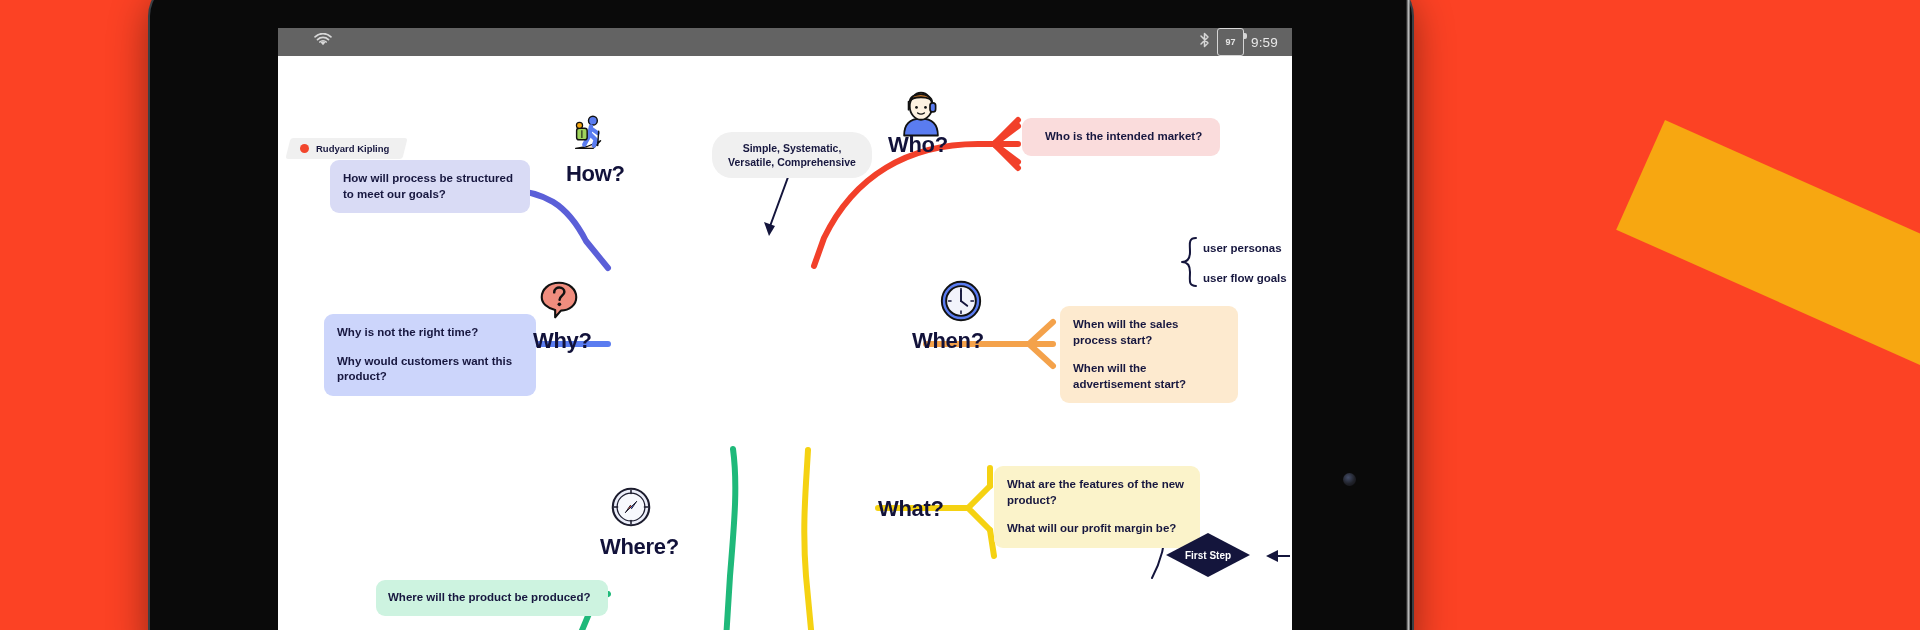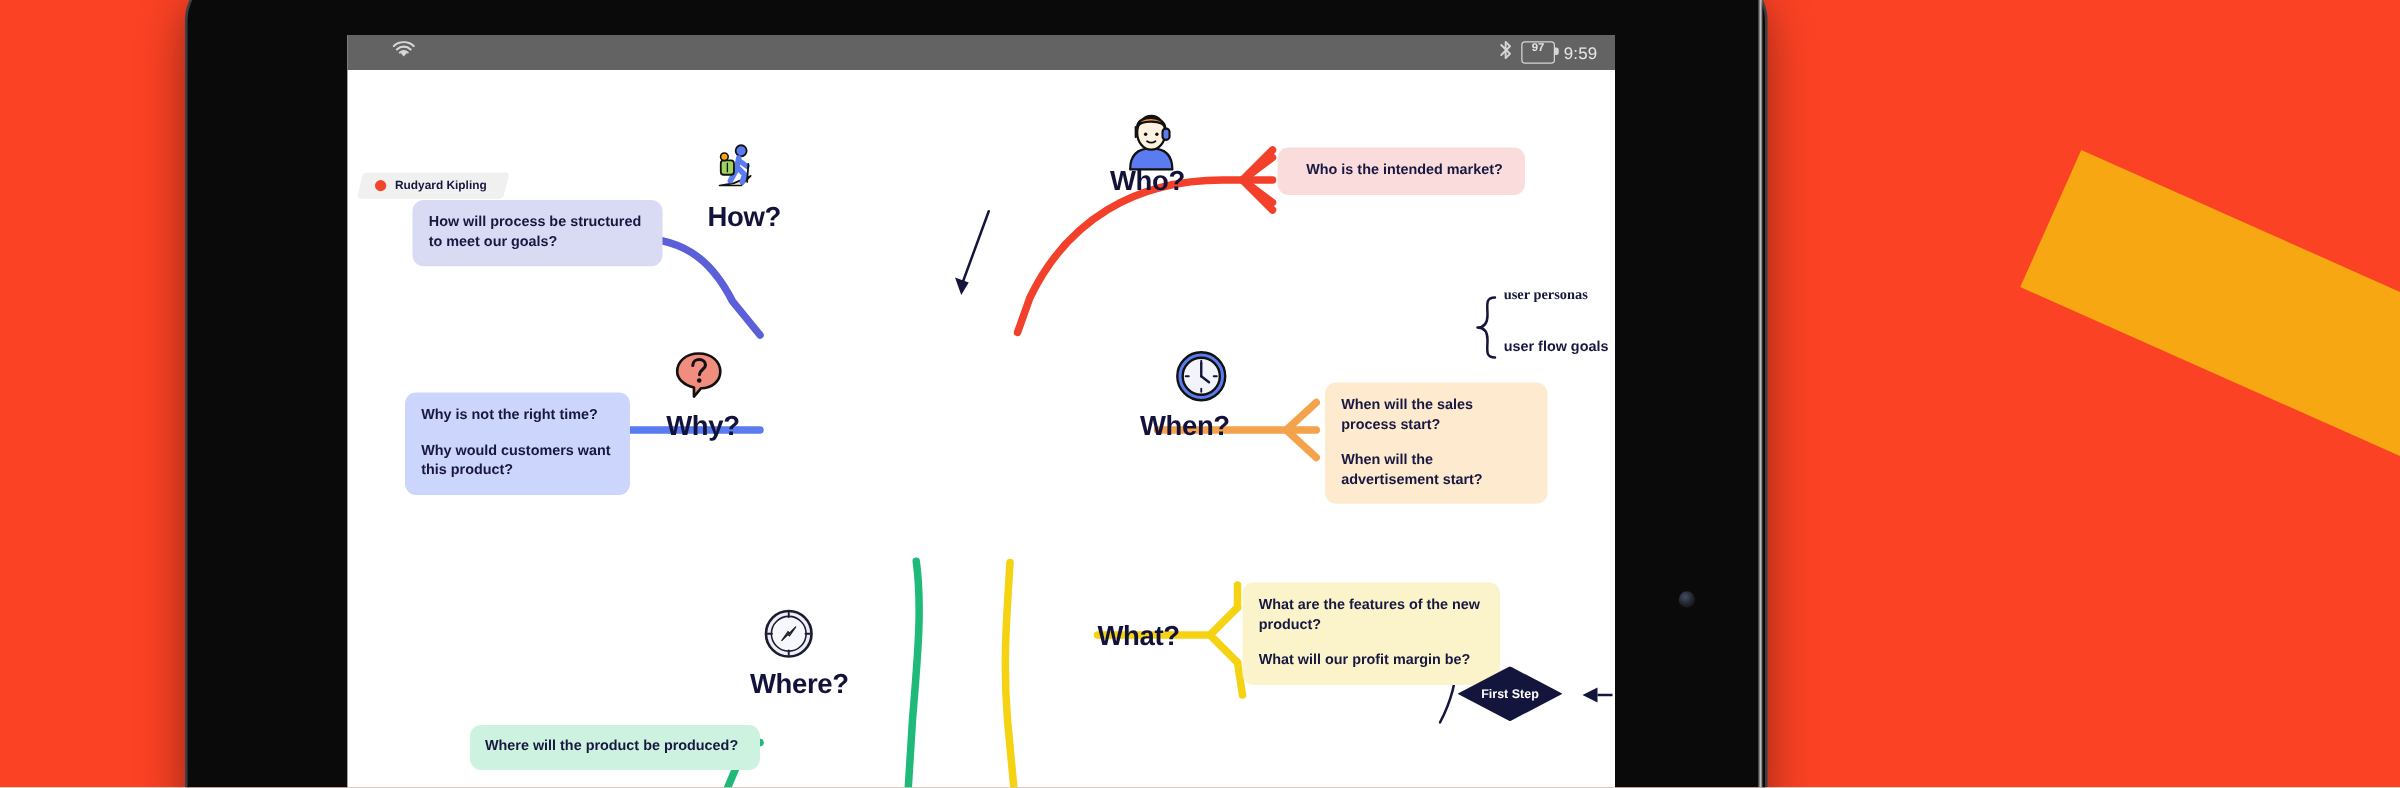--- a/index.html
+++ b/index.html
@@ -93,24 +93,24 @@
     gap: 7px;
   }
   .sb-time {
     font-size: 13.5px;
     letter-spacing: .2px;
     color: #e9e9e9;
     font-family: "Liberation Sans", sans-serif;
   }
   .battery {
     position: relative;
-    width: 27px; height: 18px;
+    width: 27px; height: 28px;
     border: 1.6px solid #d6d6d6;
     border-radius: 3px;
-    display: flex; justify-content: center;
+    display: flex; align-items: center; justify-content: center;
   }
   .battery::after {
     content: "";
     position: absolute;
     right: -4px; top: 4px;
     width: 2.5px; height: 6px;
     background: #d6d6d6;
     border-radius: 0 2px 2px 0;
   }
   .battery span { font-size: 9px; font-weight: bold; color: #e6e6e6; line-height: 1; }
@@ -300,20 +300,21 @@
           <path d="M1000 500 L1012 500" stroke="#14153c" stroke-width="2" fill="none"></path>
 
           <path d="M918 182 C910 182 912 188 912 196 C912 204 908 206 904 206 C908 206 912 208 912 216 C912 224 910 230 918 230" stroke="#14153c" stroke-width="2" fill="none" stroke-linecap="round" stroke-linejoin="round"></path>
         </svg>
 
         <div id="kipling">
           <span class="dot"></span>
           <span class="txt">Rudyard Kipling</span>
         </div>
 
+        <div id="tagline">Simple,  Systematic, Versatile, Comprehensive</div>
 
         <div class="bubble b-purple" style="left:52px; top:92px; width:200px;margin-top:12px;">
           <p>How will process be structured to meet our goals?</p>
         </div>
         <div class="qicon" style="left:290px; top:56px;">
           <svg viewBox="0 0 48 48" width="46" height="46">
             <path d="M8 38 L26 38 L34 30 L20 36 Z" fill="#fbe3c9" stroke="#111" stroke-width="1.4" stroke-linejoin="round"></path>
             <circle cx="26" cy="9" r="4.6" fill="#5a7cf0" stroke="#111" stroke-width="1.5"></circle>
             <path d="M24 15 L22 25 L17 34" stroke="#5a7cf0" stroke-width="4.6" fill="none" stroke-linecap="round"></path>
             <path d="M23 23 L29 29 L27 35" stroke="#5a7cf0" stroke-width="4.6" fill="none" stroke-linecap="round"></path>
@@ -337,25 +338,25 @@
             <circle cx="28" cy="19" r="1.2" fill="#111"></circle>
             <path d="M21 24 Q24 26 27 24" stroke="#111" stroke-width="1.3" fill="none" stroke-linecap="round"></path>
           </svg>
         </div>
         <div class="qlabel" style="left:610px; top:76px;">Who?</div>
         <div class="bubble b-red" style="left:744px; top:62px; width:198px;padding-left:23px;">
           <p>Who is the intended market?</p>
         </div>
 
         <div id="brace-block">
-          <div class="bl" style="top:0;font-family:Liberation Serif, serif;">user personas</div>
+          <div class="bl" style="top:12px;">user personas</div>
           <div class="bl" style="top:42px;">user flow goals</div>
         </div>
 
-        <div class="bubble b-blue" style="left:46px; top:258px; width:180px;">
+        <div class="bubble b-blue" style="left:46px; top:258px; width:212px;">
           <p> Why is not the right time?</p>
           <p>Why would customers want this product?</p>
         </div>
         <div class="qicon" style="left:258px; top:222px;">
           <svg viewBox="0 0 48 48" width="46" height="46">
             <path d="M24 5 C35 5 42 12 42 20 C42 28 35 34 26 34 L20 41 L20 33.4 C12 31.5 6 26.5 6 20 C6 12 13 5 24 5 Z" fill="#f08d7e" stroke="#111" stroke-width="2.2" stroke-linejoin="round"></path>
             <path d="M19 15 C19 11.5 22 10 24.3 10 C27.5 10 29.6 12 29.6 14.6 C29.6 18.2 24.6 18.6 24.6 22.6" stroke="#111" stroke-width="2.6" fill="none" stroke-linecap="round"></path>
             <circle cx="24.4" cy="27.5" r="1.9" fill="#111"></circle>
           </svg>
         </div>

